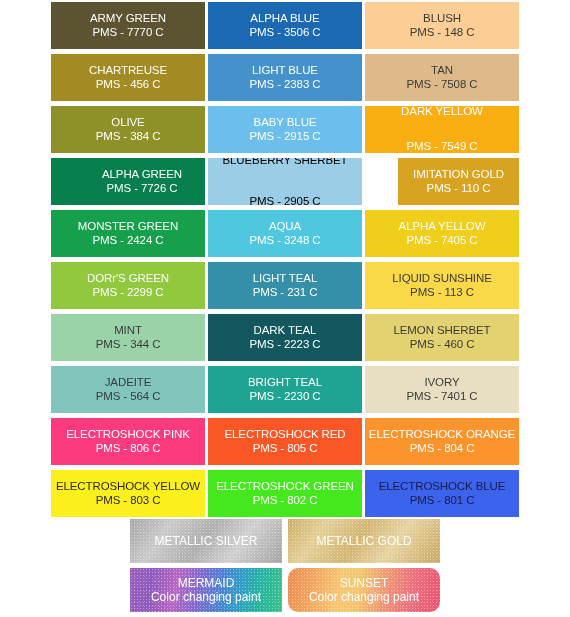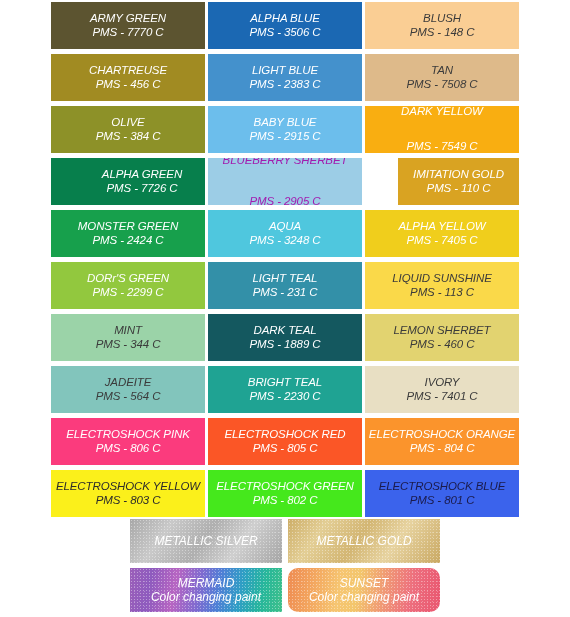--- a/index.html
+++ b/index.html
@@ -5,21 +5,21 @@
 <style>
   html,body{margin:0;padding:0;}
   body{
     width:570px;height:617px;
     background:#ffffff;
     font-family:"Liberation Sans","DejaVu Sans",sans-serif;
     overflow:hidden;
   }
   #chart{
     position:relative;
-    width:564px;height:617px;font-style:italic;
+    width:564px;height:617px;
   }
   .grid{
     position:absolute;
     left:51px; top:2px;
     width:468px;
     display:grid;
     grid-template-columns:repeat(3,154px);
     column-gap:3px;
     row-gap:5px;
   }
@@ -130,21 +130,21 @@
         <div class="pms">PMS - 2915 C</div>
       </div>
       <div class="swatch" style="background: rgb(249, 174, 17); color: rgb(255, 255, 255); gap: 21px;">
         <div class="nm">DARK YELLOW</div>
         <div class="pms">PMS - 7549 C</div>
       </div>
       <div class="swatch" style="background: rgb(7, 127, 76); color: rgb(255, 255, 255); padding-left: 28px;">
         <div class="nm">ALPHA GREEN</div>
         <div class="pms">PMS - 7726 C</div>
       </div>
-      <div class="swatch" style="background: rgb(156, 205, 230); color: #a21caf; gap: 27px;">
+      <div class="swatch" style="background: rgb(156, 205, 230); color: #000000; gap: 27px;">
         <div class="nm">BLUEBERRY SHERBET</div>
         <div class="pms">PMS - 2905 C</div>
       </div>
       <div class="swatch" style="background: rgb(217, 163, 34); color: rgb(255, 255, 255); margin-left: 33px;">
         <div class="nm">IMITATION GOLD</div>
         <div class="pms">PMS - 110 C</div>
       </div>
       <div class="swatch" style="background: rgb(23, 160, 76); color: rgb(255, 255, 255);">
         <div class="nm">MONSTER GREEN</div>
         <div class="pms">PMS - 2424 C</div>
@@ -168,21 +168,21 @@
       <div class="swatch" style="background: rgb(250, 217, 73); color: rgb(59, 59, 59);">
         <div class="nm">LIQUID SUNSHINE</div>
         <div class="pms">PMS - 113 C</div>
       </div>
       <div class="swatch" style="background: rgb(155, 211, 168); color: rgb(59, 59, 59);">
         <div class="nm">MINT</div>
         <div class="pms">PMS - 344 C</div>
       </div>
       <div class="swatch" style="background: rgb(20, 88, 95); color: rgb(255, 255, 255);">
         <div class="nm">DARK TEAL</div>
-        <div class="pms">PMS - 1889 C</div>
+        <div class="pms">PMS - 2223 C</div>
       </div>
       <div class="swatch" style="background: rgb(226, 211, 112); color: rgb(59, 59, 59);">
         <div class="nm">LEMON SHERBET</div>
         <div class="pms">PMS - 460 C</div>
       </div>
       <div class="swatch" style="background: rgb(130, 197, 188); color: rgb(59, 59, 59);">
         <div class="nm">JADEITE</div>
         <div class="pms">PMS - 564 C</div>
       </div>
       <div class="swatch" style="background: rgb(31, 163, 147); color: rgb(255, 255, 255);">

